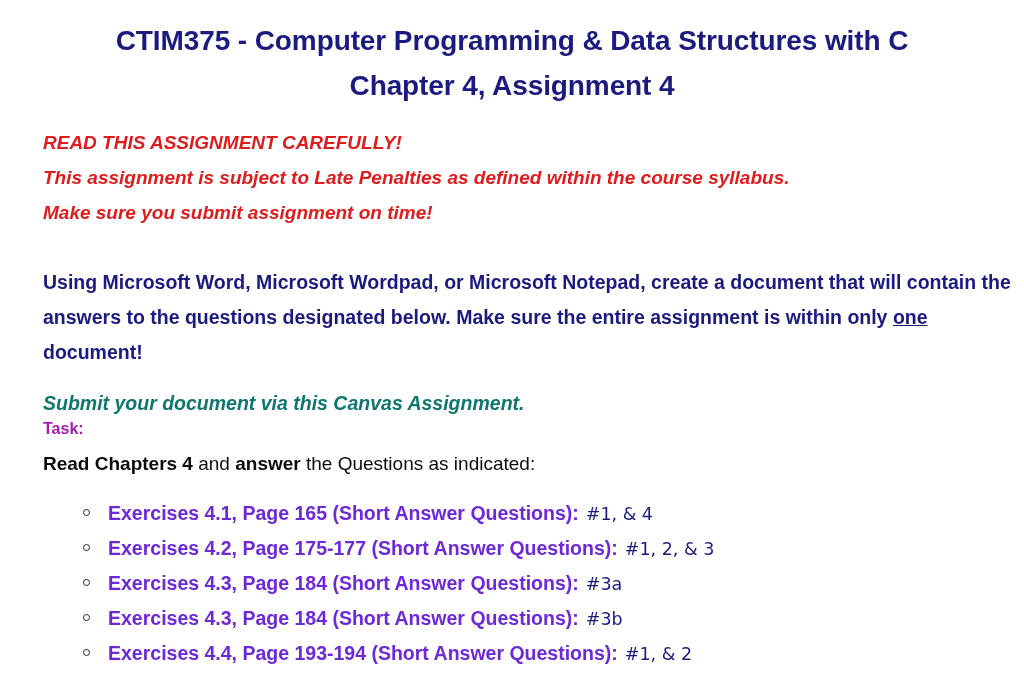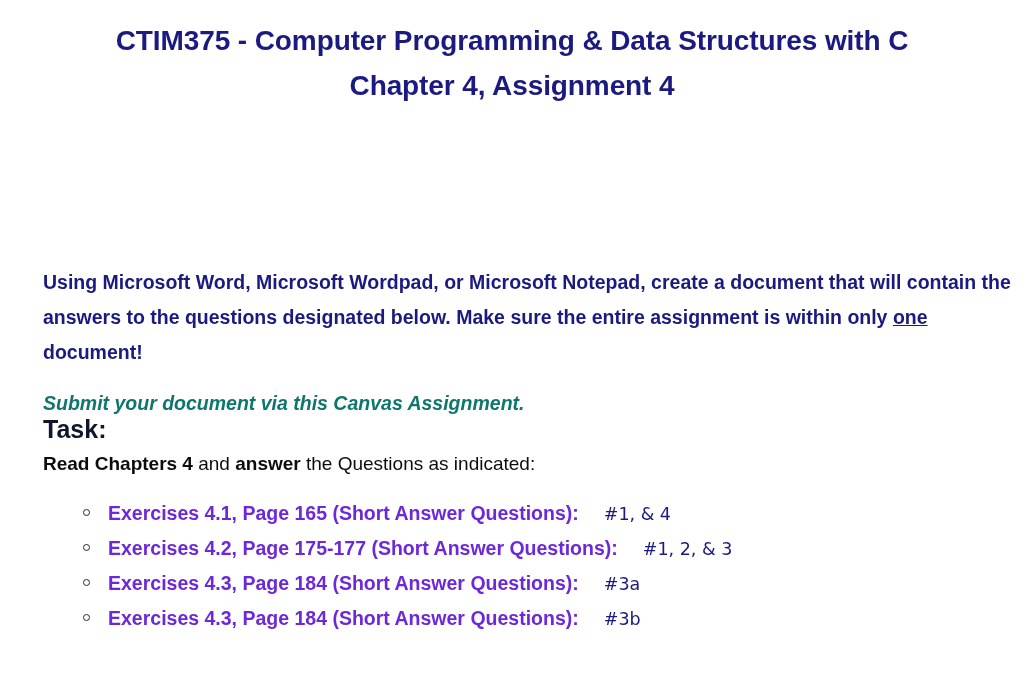--- a/index.html
+++ b/index.html
@@ -85,23 +85,23 @@
     font-size: 19.5px;
     line-height: 35px;
     white-space: nowrap;
   }
 
   
   .task-label {
     position: absolute;
     left: 43px;
     top: 415px;
-    color: #0f172a;
+    color: #a21caf;
     font-weight: bold;
-    font-size: 25px;
+    font-size: 16px;
     line-height: 28px;
     white-space: nowrap;
   }
   .task-read {
     position: absolute;
     left: 43px;
     top: 450px;
     color: #0d0d0d;
     font-size: 19px;
     line-height: 28px;
@@ -138,45 +138,51 @@
     box-sizing: border-box;
   }
   .exercise-text {
     display: inline-block;
     margin-left: 25px;
     font-weight: bold;
     color: #6d28d9;
   }
   .exercise-suffix {
     display: inline-block;
-    margin-left: 25px;
+    margin-left: 7px;
     font-weight: normal;
     color: #1a1a80;
     font-family: "DejaVu Sans", sans-serif;
     font-size: 17.5px;
   }
 </style>
 </head>
 <body>
 
 <div class="page">
 
   <div class="title-block">
     <span class="title-line">CTIM375 - Computer Programming &amp; Data Structures with C</span>
     <span class="title-line">Chapter 4, Assignment 4</span>
   </div>
 
+  <div class="warning-block">
+    <span class="warning-line">READ THIS ASSIGNMENT CAREFULLY!</span>
+    <span class="warning-line">This assignment is subject to Late Penalties as defined within the course syllabus.</span>
+    <span class="warning-line">Make sure you submit assignment on time!</span>
+  </div>
 
   <p class="instructions-block"><span>Using Microsoft Word, Microsoft Wordpad, or Microsoft Notepad, create a document that will contain the answers to the questions designated below.  Make sure the entire assignment is within only </span><span class="u">one</span><span> document!</span></p>
 
   <p class="submit-block">Submit your document via this Canvas Assignment.</p>
 
   <div class="task-label">Task:</div>
   <div class="task-read"><b>Read Chapters 4</b><span> and </span><b>answer</b><span> the Questions as indicated:</span></div>
 
   <ul class="exercise-list" id="exercise-list">
       <li class="exercise-item"><span class="bullet-marker"></span><span class="exercise-text">Exercises 4.1, Page 165 (Short Answer Questions):</span><span class="exercise-suffix">#1, &amp; 4</span></li>
       <li class="exercise-item"><span class="bullet-marker"></span><span class="exercise-text">Exercises 4.2, Page 175-177 (Short Answer Questions):</span><span class="exercise-suffix">#1, 2, &amp; 3</span></li>
       <li class="exercise-item"><span class="bullet-marker"></span><span class="exercise-text">Exercises 4.3, Page 184 (Short Answer Questions):</span><span class="exercise-suffix">#3a</span></li>
       <li class="exercise-item"><span class="bullet-marker"></span><span class="exercise-text">Exercises 4.3, Page 184 (Short Answer Questions):</span><span class="exercise-suffix">#3b</span></li>
+      <li class="exercise-item"><span class="bullet-marker"></span><span class="exercise-text">Exercises 4.4, Page 193-194 (Short Answer Questions):</span><span class="exercise-suffix">#1, &amp; 2</span></li>
     </ul>
 
 </div>
 
 </body></html>

